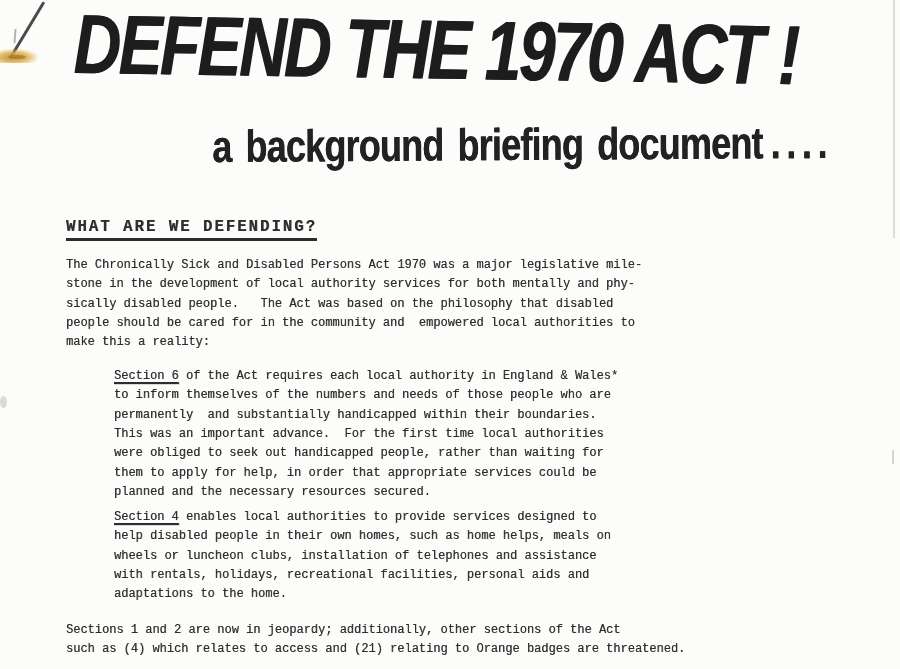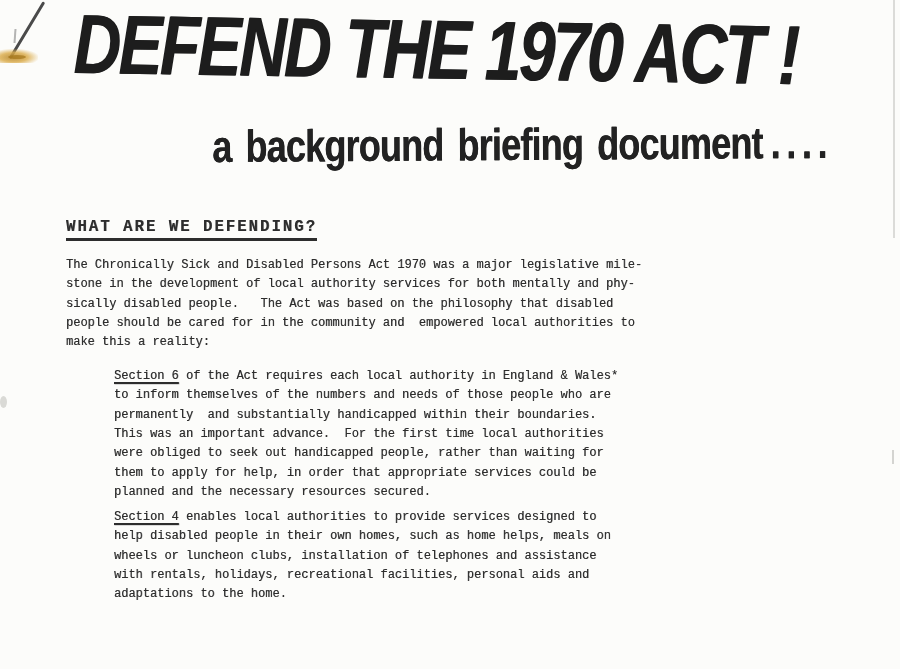--- a/index.html
+++ b/index.html
@@ -140,14 +140,16 @@
 were obliged to seek out handicapped people, rather than waiting for
 them to apply for help, in order that appropriate services could be
 planned and the necessary resources secured.</span></div>
 
   <div class="para section2"><span class="section-label">Section 4</span><span> enables local authorities to provide services designed to
 help disabled people in their own homes, such as home helps, meals on
 wheels or luncheon clubs, installation of telephones and assistance
 with rentals, holidays, recreational facilities, personal aids and
 adaptations to the home.</span></div>
 
+  <div class="para closing">Sections 1 and 2 are now in jeopardy; additionally, other sections of the Act
+such as (4) which relates to access and (21) relating to Orange badges are threatened.</div>
 
 </div>
 
 </body></html>

